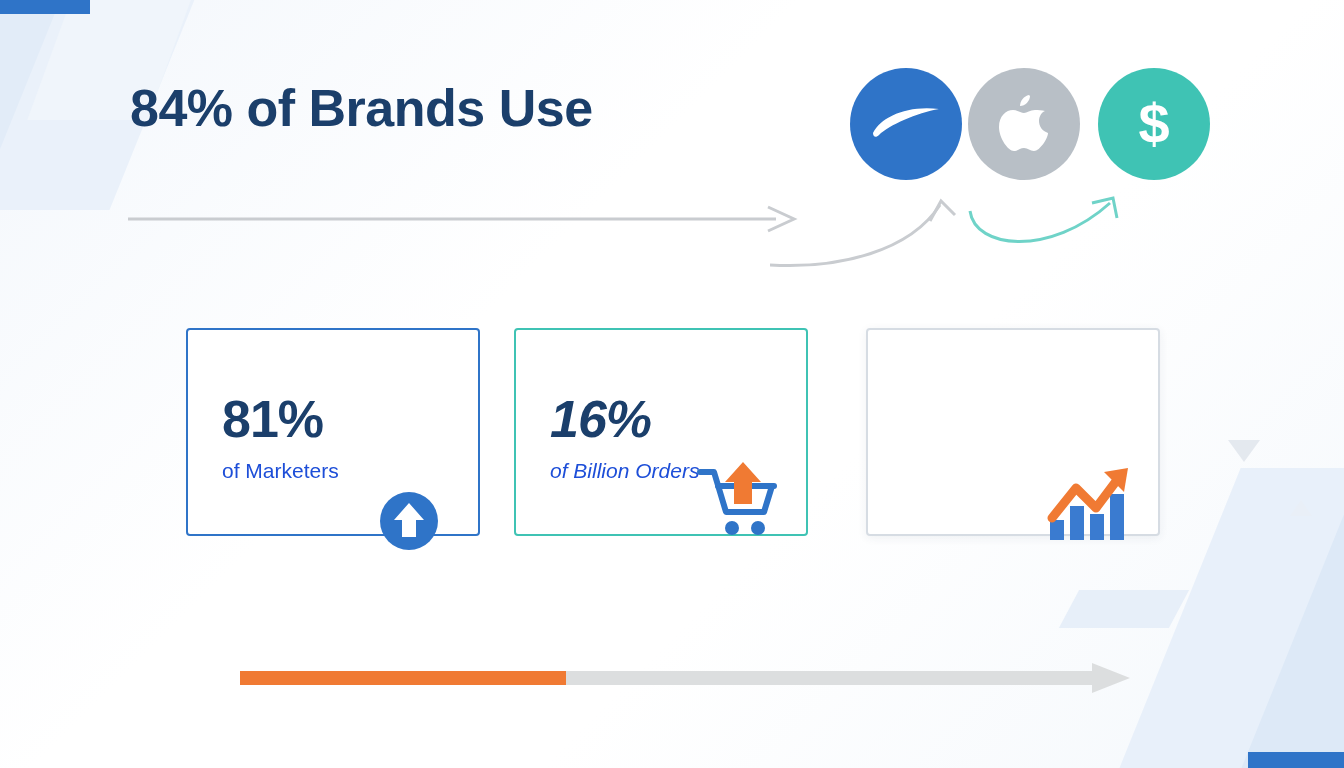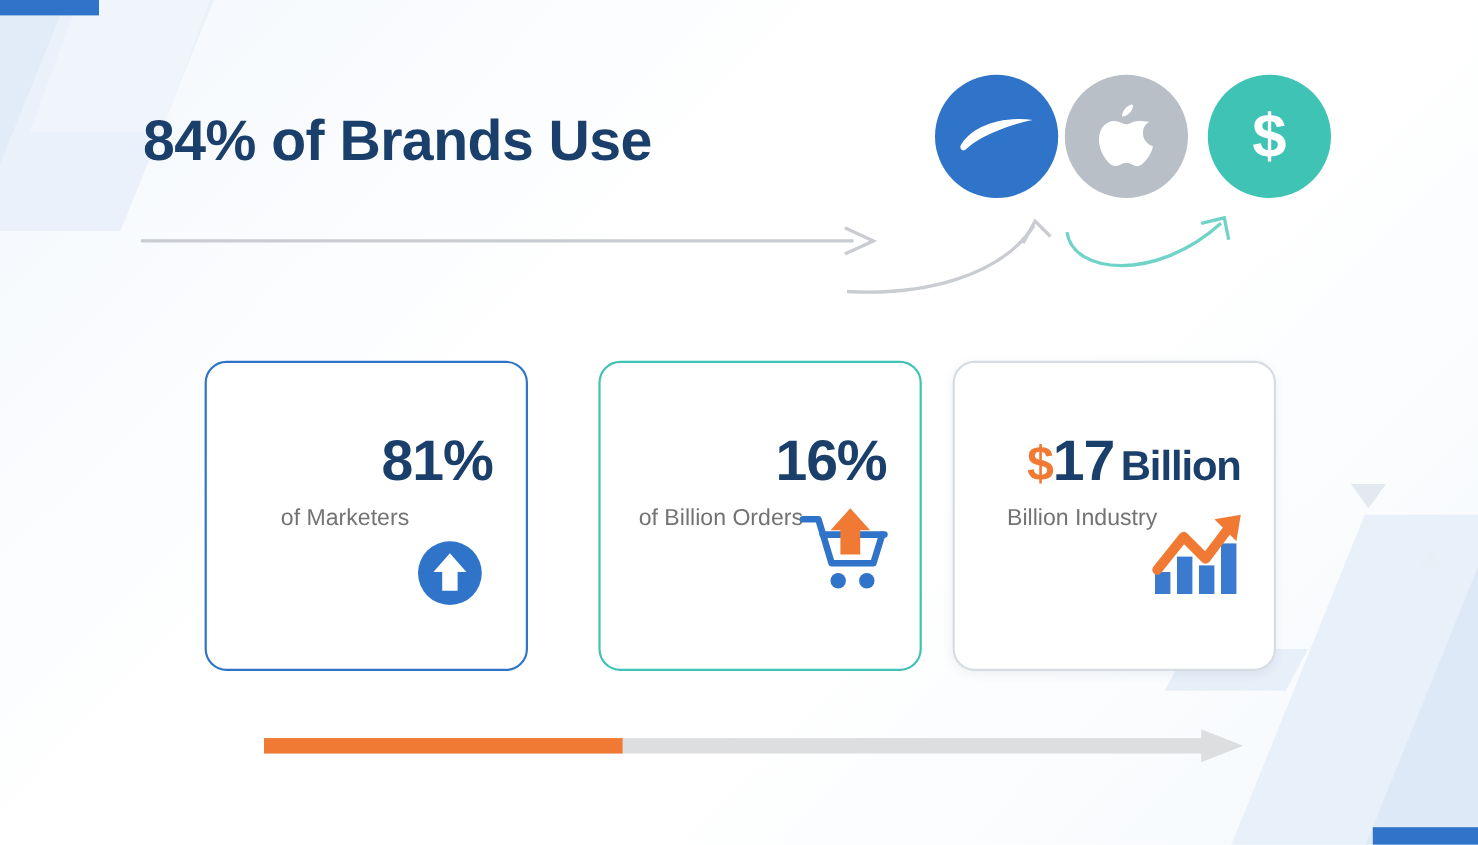--- a/index.html
+++ b/index.html
@@ -77,21 +77,21 @@
   
   .headline {
     position:absolute; left:130px; top:78px;
     width:620px;
     color:#1b3f6b;
     font-size:52px;
     font-weight:bold;
     line-height:1.18;
     letter-spacing:-0.5px;
   }
-  .headline-line { display:block; white-space:nowrap;margin-top:20px; }
+  .headline-line { display:block; white-space:nowrap; }
 
   .header-arrow { position:absolute; left:128px; top:205px; }
 
   
   .logos { position:absolute; left:850px; top:68px; }
   .logo-circle {
     position:absolute; top:0;
     width:112px; height:112px;
     border-radius:50%;
     display:flex; align-items:center; justify-content:center;
@@ -102,45 +102,44 @@
   .logo-dollar span {
     color:#ffffff; font-size:56px; font-weight:bold;
     line-height:1; font-family:"Liberation Sans", sans-serif;
   }
   .logo-arrows { position:absolute; left:770px; top:165px; }
 
   
   .cards { position:absolute; left:186px; top:328px; }
   .card {
     position:absolute; top:0;
-    width:294px; height:282px;
+    width:294px; height:208px;
     background:#ffffff;
-    border-radius:20px;
+    border-radius:4px;
     border:2.5px solid #cfd6de;
-    text-align:right;
   }
   .card-1 { left:0;   border-color:#2f74c8; }
-  .card-2 { left:358px; border-color:#3fc3b4; }
+  .card-2 { left:328px; border-color:#3fc3b4;font-style:italic; }
   .card-3 { left:680px; border-color:#d6dce3;
             box-shadow:0 2px 10px rgba(40,60,90,0.07); }
 
   .card-body { position:absolute; left:34px; top:62px; width:226px; }
 
   .stat-value {
     color:#1b3f6b;
     font-size:52px;
     font-weight:bold;
     line-height:1.05;
     letter-spacing:-1px;
   }
   .stat-value .dollar { color:#f07a33; font-size:44px; }
   .stat-value .unit { font-size:38px; margin-left:6px; }
   .stat-label {
     margin-top:10px;
-    color:#737373;
+    color:#1d4ed8;
     font-size:21px;
     line-height:1.3;
     max-width:150px;
   }
   .card-icon { position:absolute; }
   .icon-1 { left:190px; top:160px; }
   .icon-2 { left:180px; top:130px; }
   .icon-3 { left:176px; top:136px; }
 
   
@@ -225,26 +224,20 @@
           <path d="M4 12 H18 L30 52 H68 L76 26" fill="none" stroke="#2f74c8" stroke-width="6" stroke-linecap="round" stroke-linejoin="round"></path>
           <path d="M22 26 H78" fill="none" stroke="#2f74c8" stroke-width="6" stroke-linecap="round"></path>
           <circle cx="36" cy="68" r="7" fill="#2f74c8"></circle>
           <circle cx="62" cy="68" r="7" fill="#2f74c8"></circle>
           <path d="M47 2 L65 22 L56 22 L56 44 L38 44 L38 22 L29 22 Z" fill="#f07a33"></path>
         </svg>
       </div>
     </div>
 
     <div class="card card-3">
-      <div class="card-body">
-        <div class="stat-value">
-          <span class="dollar">$</span><span>17</span><span class="unit">Billion</span>
-        </div>
-        <div class="stat-label">Billion Industry</div>
-      </div>
       <div class="card-icon icon-3">
         <svg width="86" height="76" viewBox="0 0 86 76">
           <rect x="6" y="54" width="14" height="20" fill="#3a7bd0"></rect>
           <rect x="26" y="40" width="14" height="34" fill="#3a7bd0"></rect>
           <rect x="46" y="48" width="14" height="26" fill="#3a7bd0"></rect>
           <rect x="66" y="28" width="14" height="46" fill="#3a7bd0"></rect>
           <polyline points="8,52 32,22 52,42 76,10" fill="none" stroke="#f07a33" stroke-width="9" stroke-linecap="round" stroke-linejoin="round"></polyline>
           <polygon points="60,6 84,2 80,26" fill="#f07a33"></polygon>
         </svg>
       </div>

